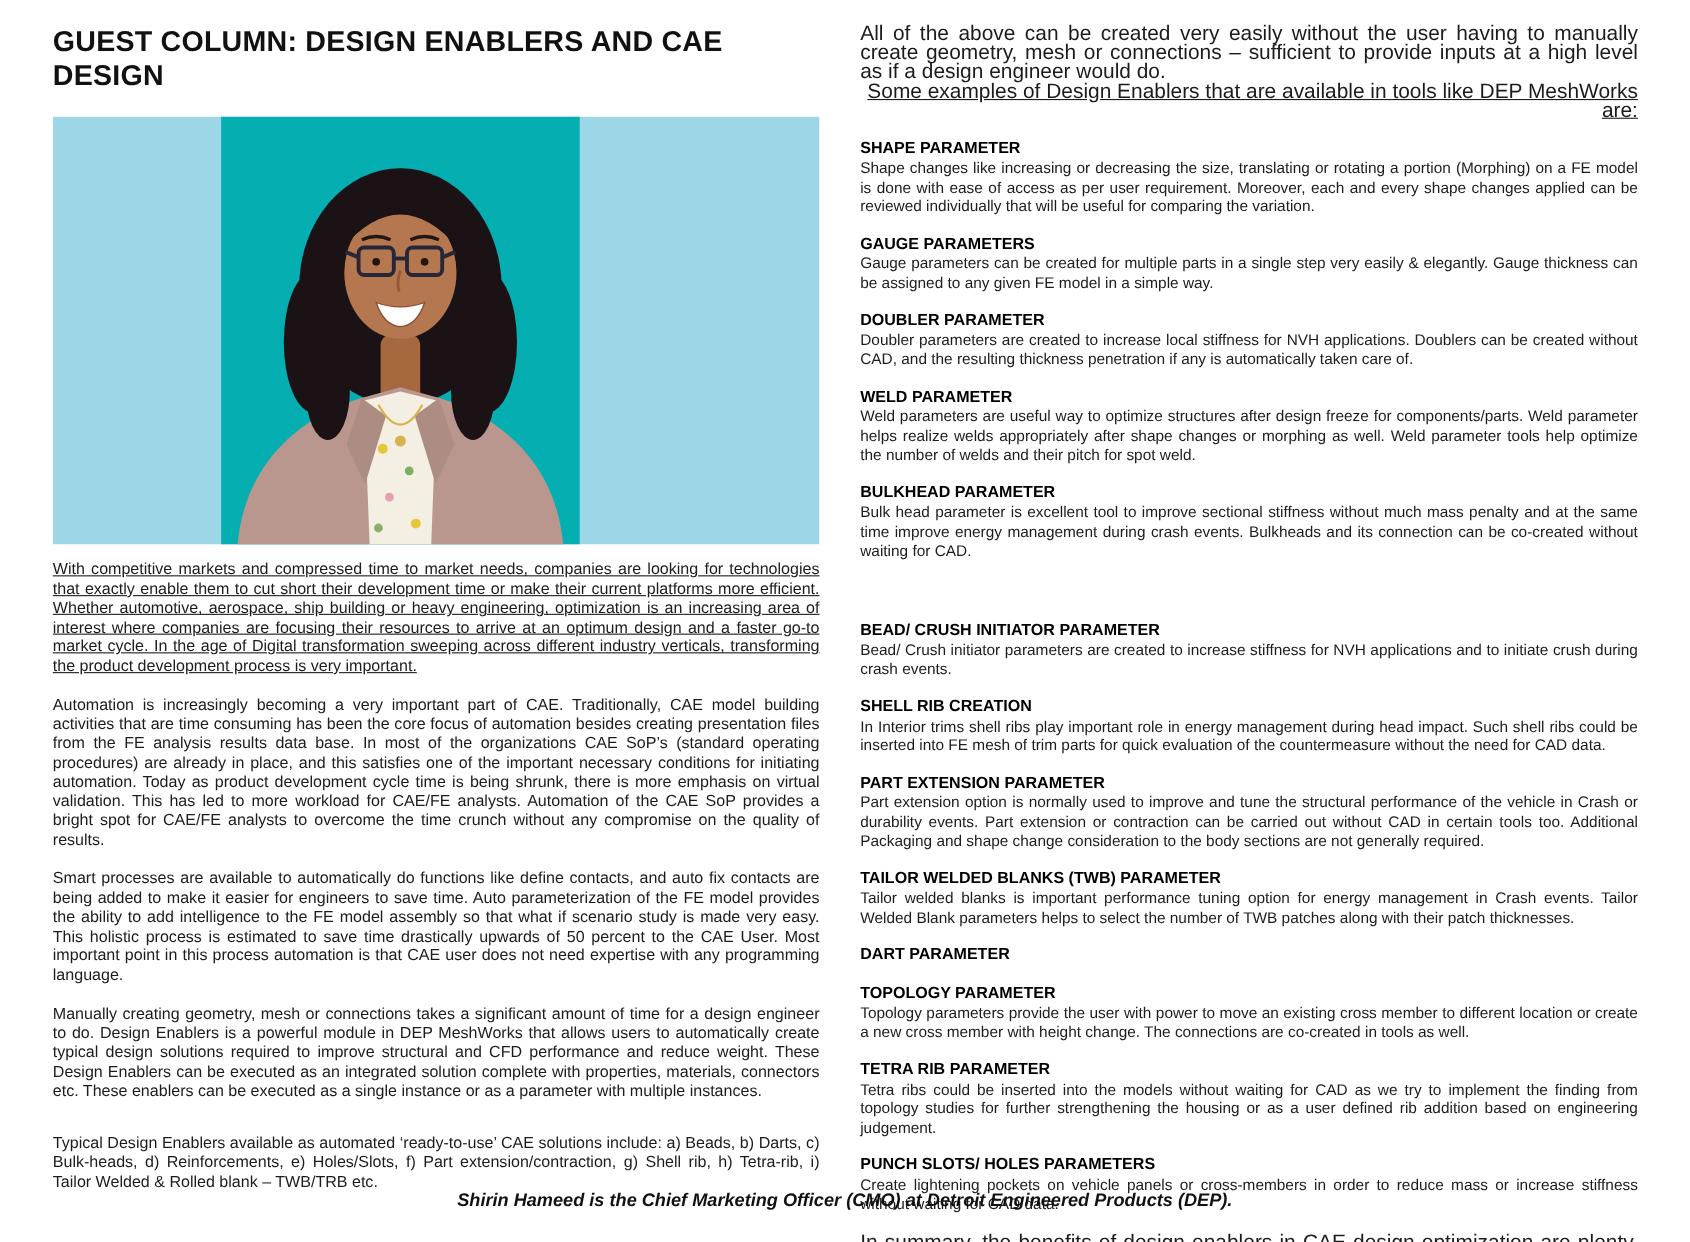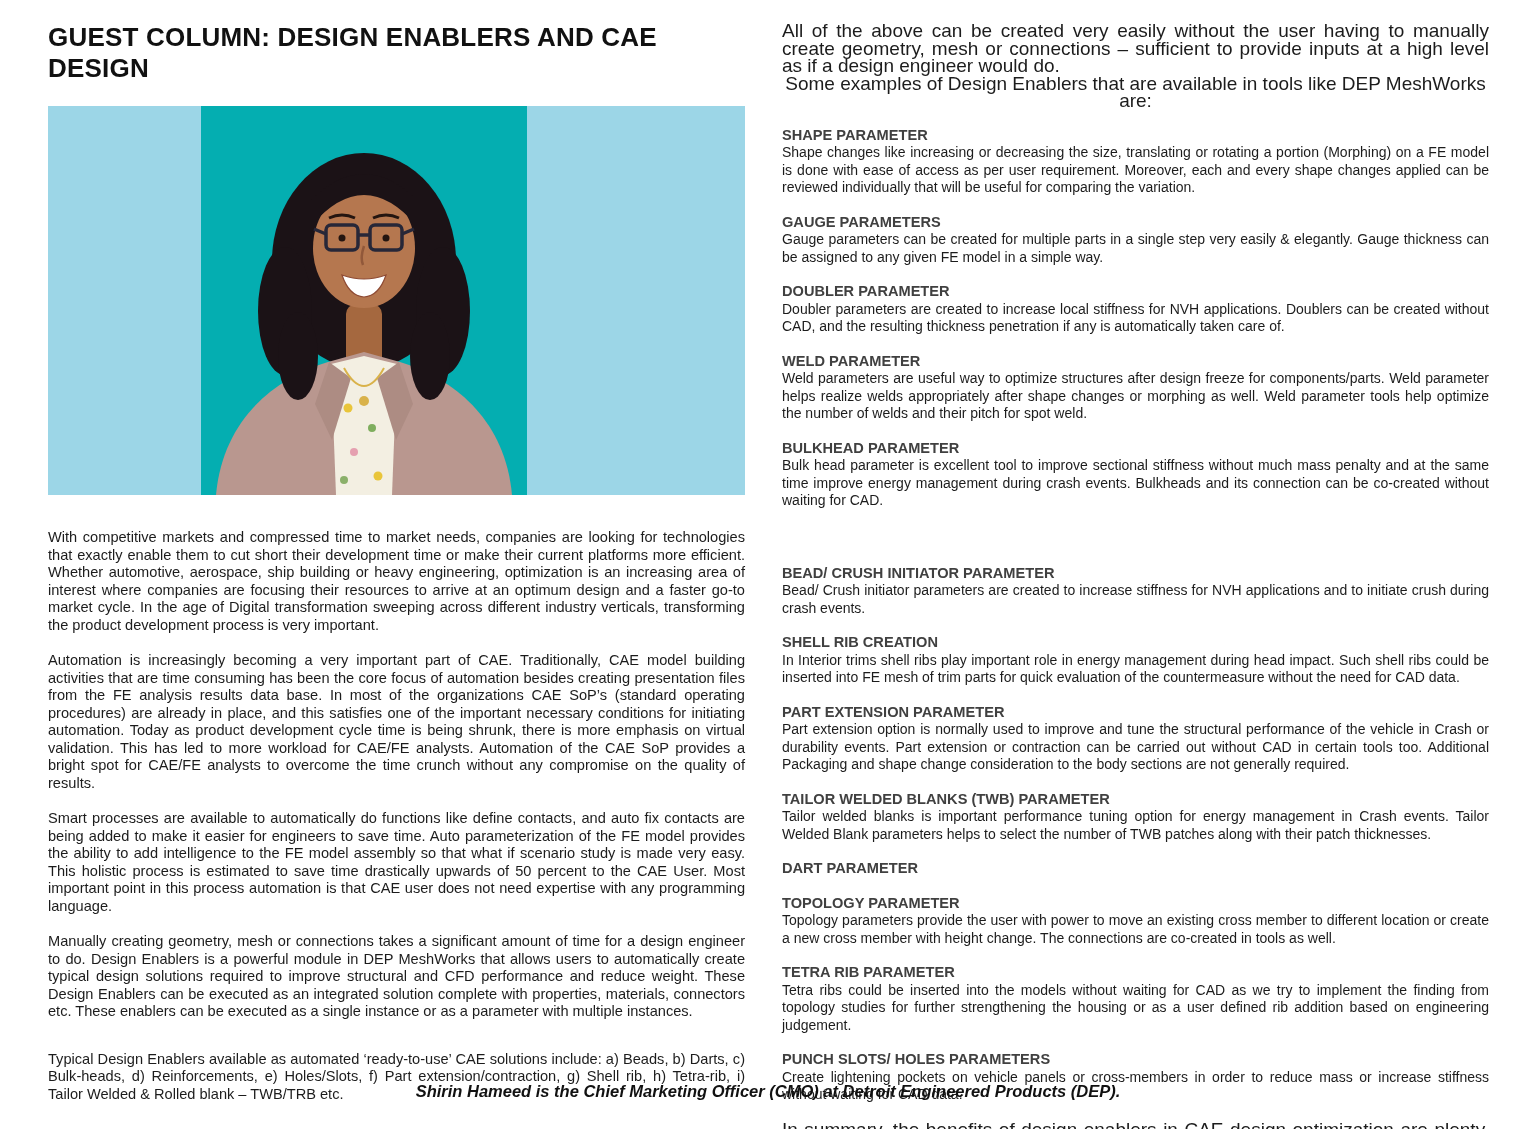--- a/index.html
+++ b/index.html
@@ -49,46 +49,48 @@
     height: 389px;
     display: block;
   }
   .body-text {
     font-size: 14.6px;
     line-height: 17.5px;
     text-align: justify;
     margin: 0 0 18px 0;
   }
   .col-left .body-text.first {
-    margin-top: 34px;
+    margin-top: 15px;
+    text-decoration: underline;
   }
   .body-text.last {
     margin-bottom: 0;
   }
   .intro-p {
     font-size: 19px;
     line-height: 17.5px;
     text-align: justify;
     margin: 0;
   }
   .intro-p.no-justify {
-    text-align: center;
+    text-align: right;
+    text-decoration: underline;
   }
   .sec {
     margin-top: 17px;
   }
   .sec.gap-lg {
     margin-top: 55px;
   }
   .sec h3 {
     margin: 0;
     font-size: 14.6px;
     font-weight: bold;
     line-height: 17.5px;
-    color: #404040;
+    color: #000000;
   }
   .sec p {
     margin: 0;
     font-size: 14px;
     line-height: 17.5px;
     text-align: justify;
   }
   .summary {
     margin-top: 17px;
   }

